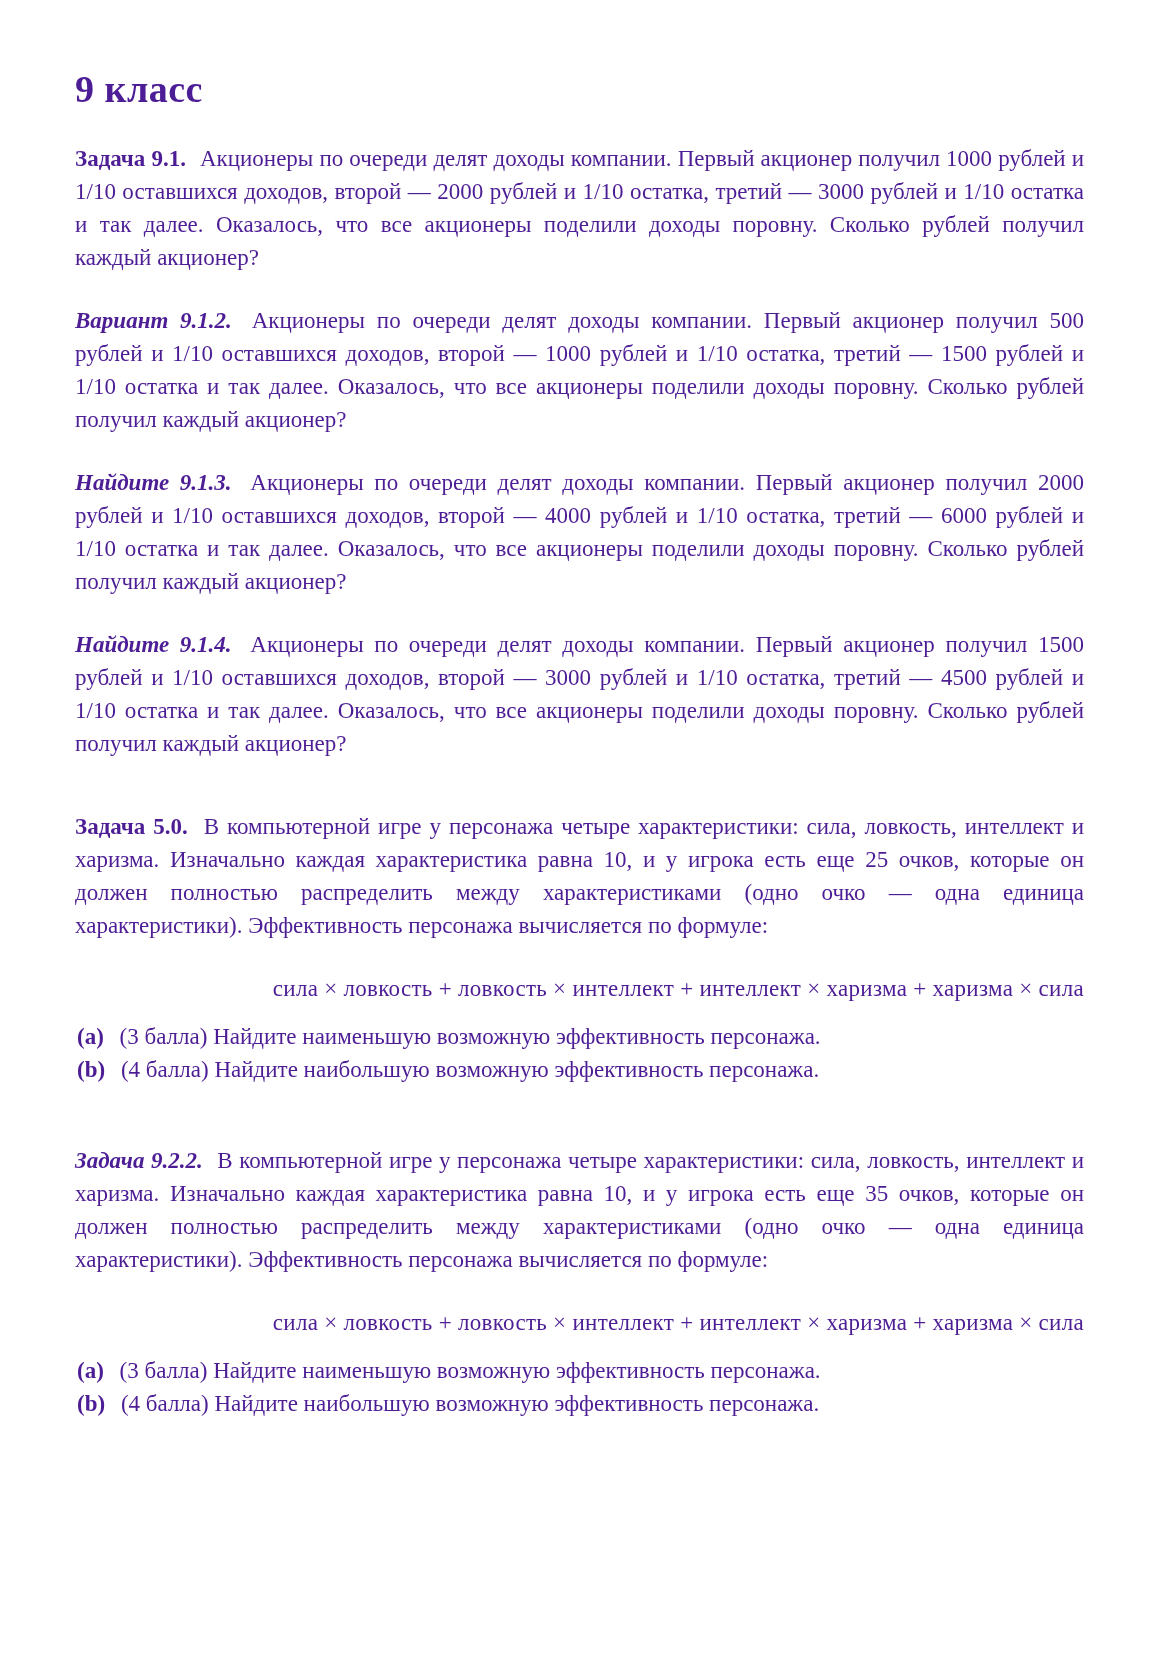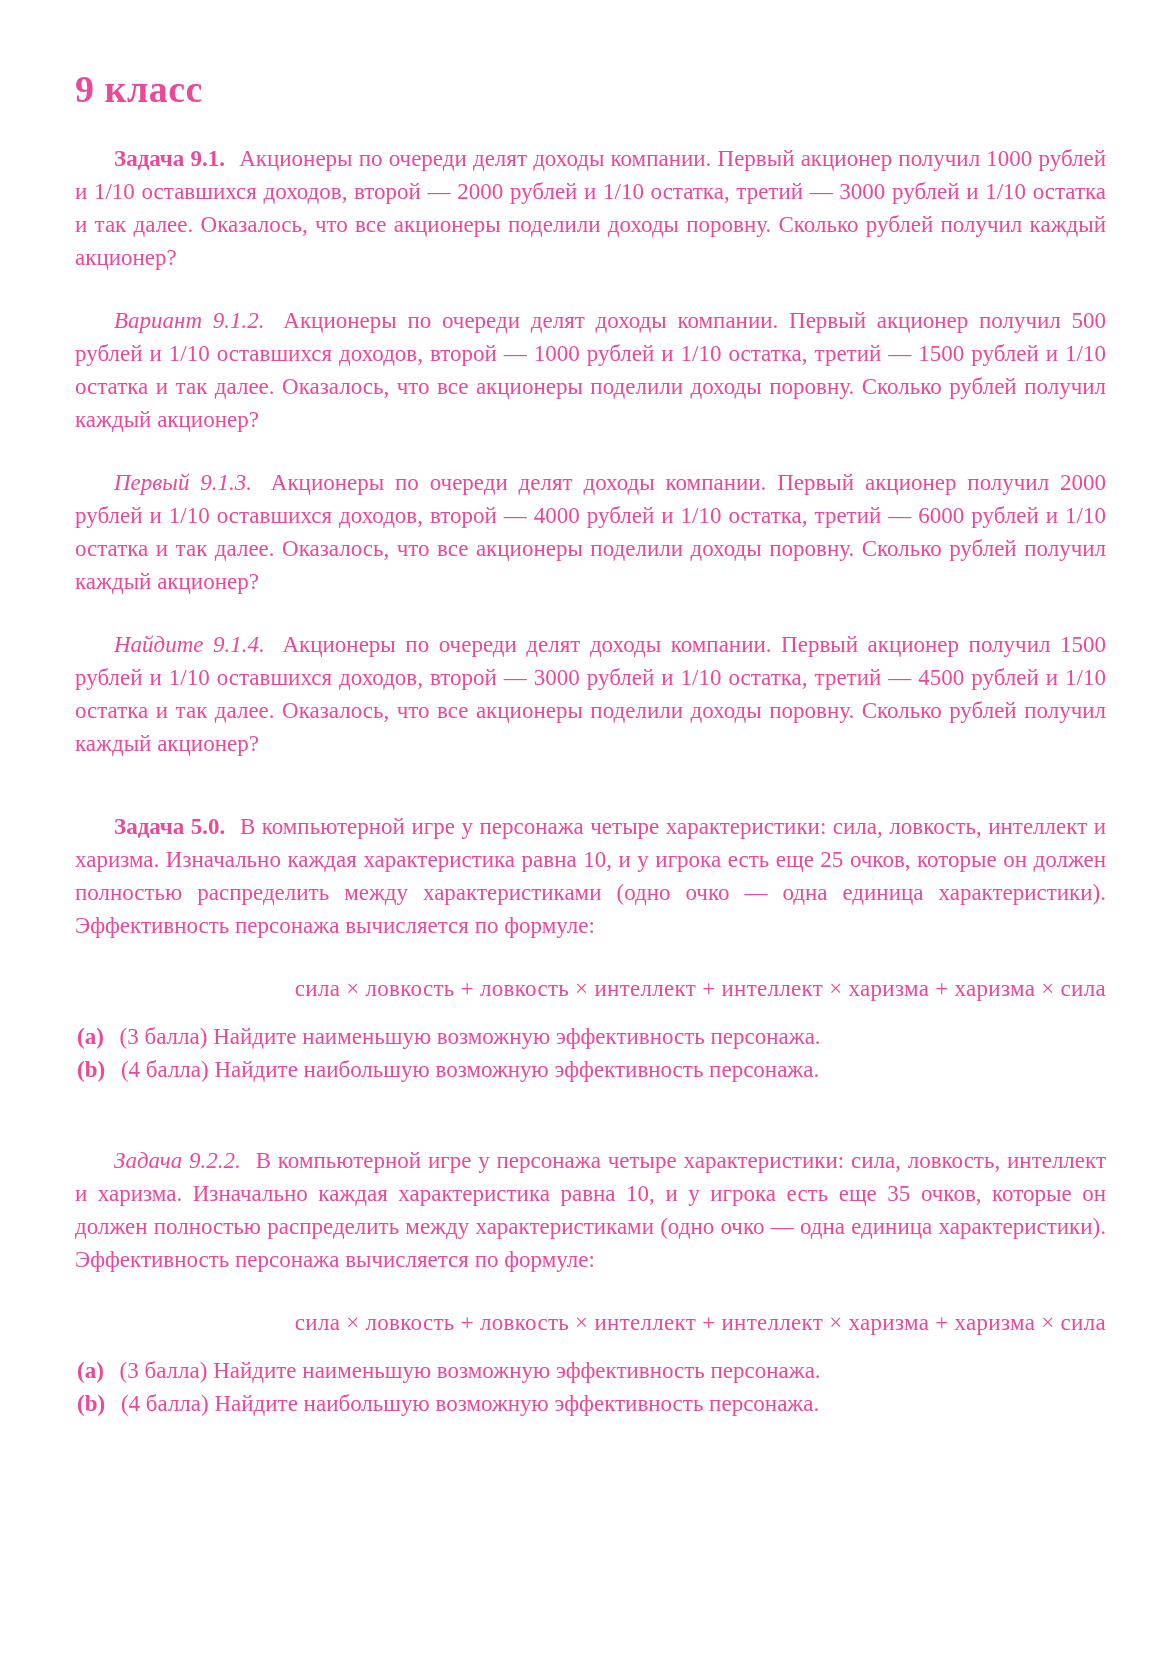--- a/index.html
+++ b/index.html
@@ -6,44 +6,43 @@
     margin: 0;
     padding: 0;
     background: #ffffff;
   }
   .page {
     position: relative;
     width: 1166px;
     height: 1564px;
     background: #ffffff;
     box-sizing: border-box;
-    padding: 68px 60px 0 75px;
+    padding: 68px 82px 0 75px;
     font-family: "Liberation Serif", "DejaVu Serif", serif;
     font-size: 23px;
     line-height: 33px;
-    color: #ec4899;
+    color: #4c1d95;
   }
   .title {
     font-size: 38px;
     line-height: 42px;
     font-weight: bold;
     margin: 0 0 32px 0;
     letter-spacing: 0.5px;
   }
   .para {
     margin: 0 0 30px 0;
     text-align: justify;
   }
   .label {
     font-weight: bold;
     margin-right: 8px;
-    margin-left: 39px;
   }
   .label.italic {
-    font-weight: normal;
+    font-weight: bold;
     font-style: italic;
   }
   .section-gap {
     margin-top: 50px;
   }
   .variant-gap {
     margin-top: 58px;
   }
   .formula {
     text-align: right;
@@ -73,21 +72,21 @@
     <span class="label">Задача 9.1.</span>
     <span>Акционеры по очереди делят доходы компании. Первый акционер получил 1000 рублей и 1/10 оставшихся доходов, второй — 2000 рублей и 1/10 остатка, третий — 3000 рублей и 1/10 остатка и так далее. Оказалось, что все акционеры поделили доходы поровну. Сколько рублей получил каждый акционер?</span>
   </p>
 
   <p class="para">
     <span class="label italic">Вариант 9.1.2.</span>
     <span>Акционеры по очереди делят доходы компании. Первый акционер получил 500 рублей и 1/10 оставшихся доходов, второй — 1000 рублей и 1/10 остатка, третий — 1500 рублей и 1/10 остатка и так далее. Оказалось, что все акционеры поделили доходы поровну. Сколько рублей получил каждый акционер?</span>
   </p>
 
   <p class="para">
-    <span class="label italic">Первый 9.1.3.</span>
+    <span class="label italic">Найдите 9.1.3.</span>
     <span>Акционеры по очереди делят доходы компании. Первый акционер получил 2000 рублей и 1/10 оставшихся доходов, второй — 4000 рублей и 1/10 остатка, третий — 6000 рублей и 1/10 остатка и так далее. Оказалось, что все акционеры поделили доходы поровну. Сколько рублей получил каждый акционер?</span>
   </p>
 
   <p class="para">
     <span class="label italic">Найдите 9.1.4.</span>
     <span>Акционеры по очереди делят доходы компании. Первый акционер получил 1500 рублей и 1/10 оставшихся доходов, второй — 3000 рублей и 1/10 остатка, третий — 4500 рублей и 1/10 остатка и так далее. Оказалось, что все акционеры поделили доходы поровну. Сколько рублей получил каждый акционер?</span>
   </p>
 
   <p class="para section-gap">
     <span class="label">Задача 5.0.</span>

